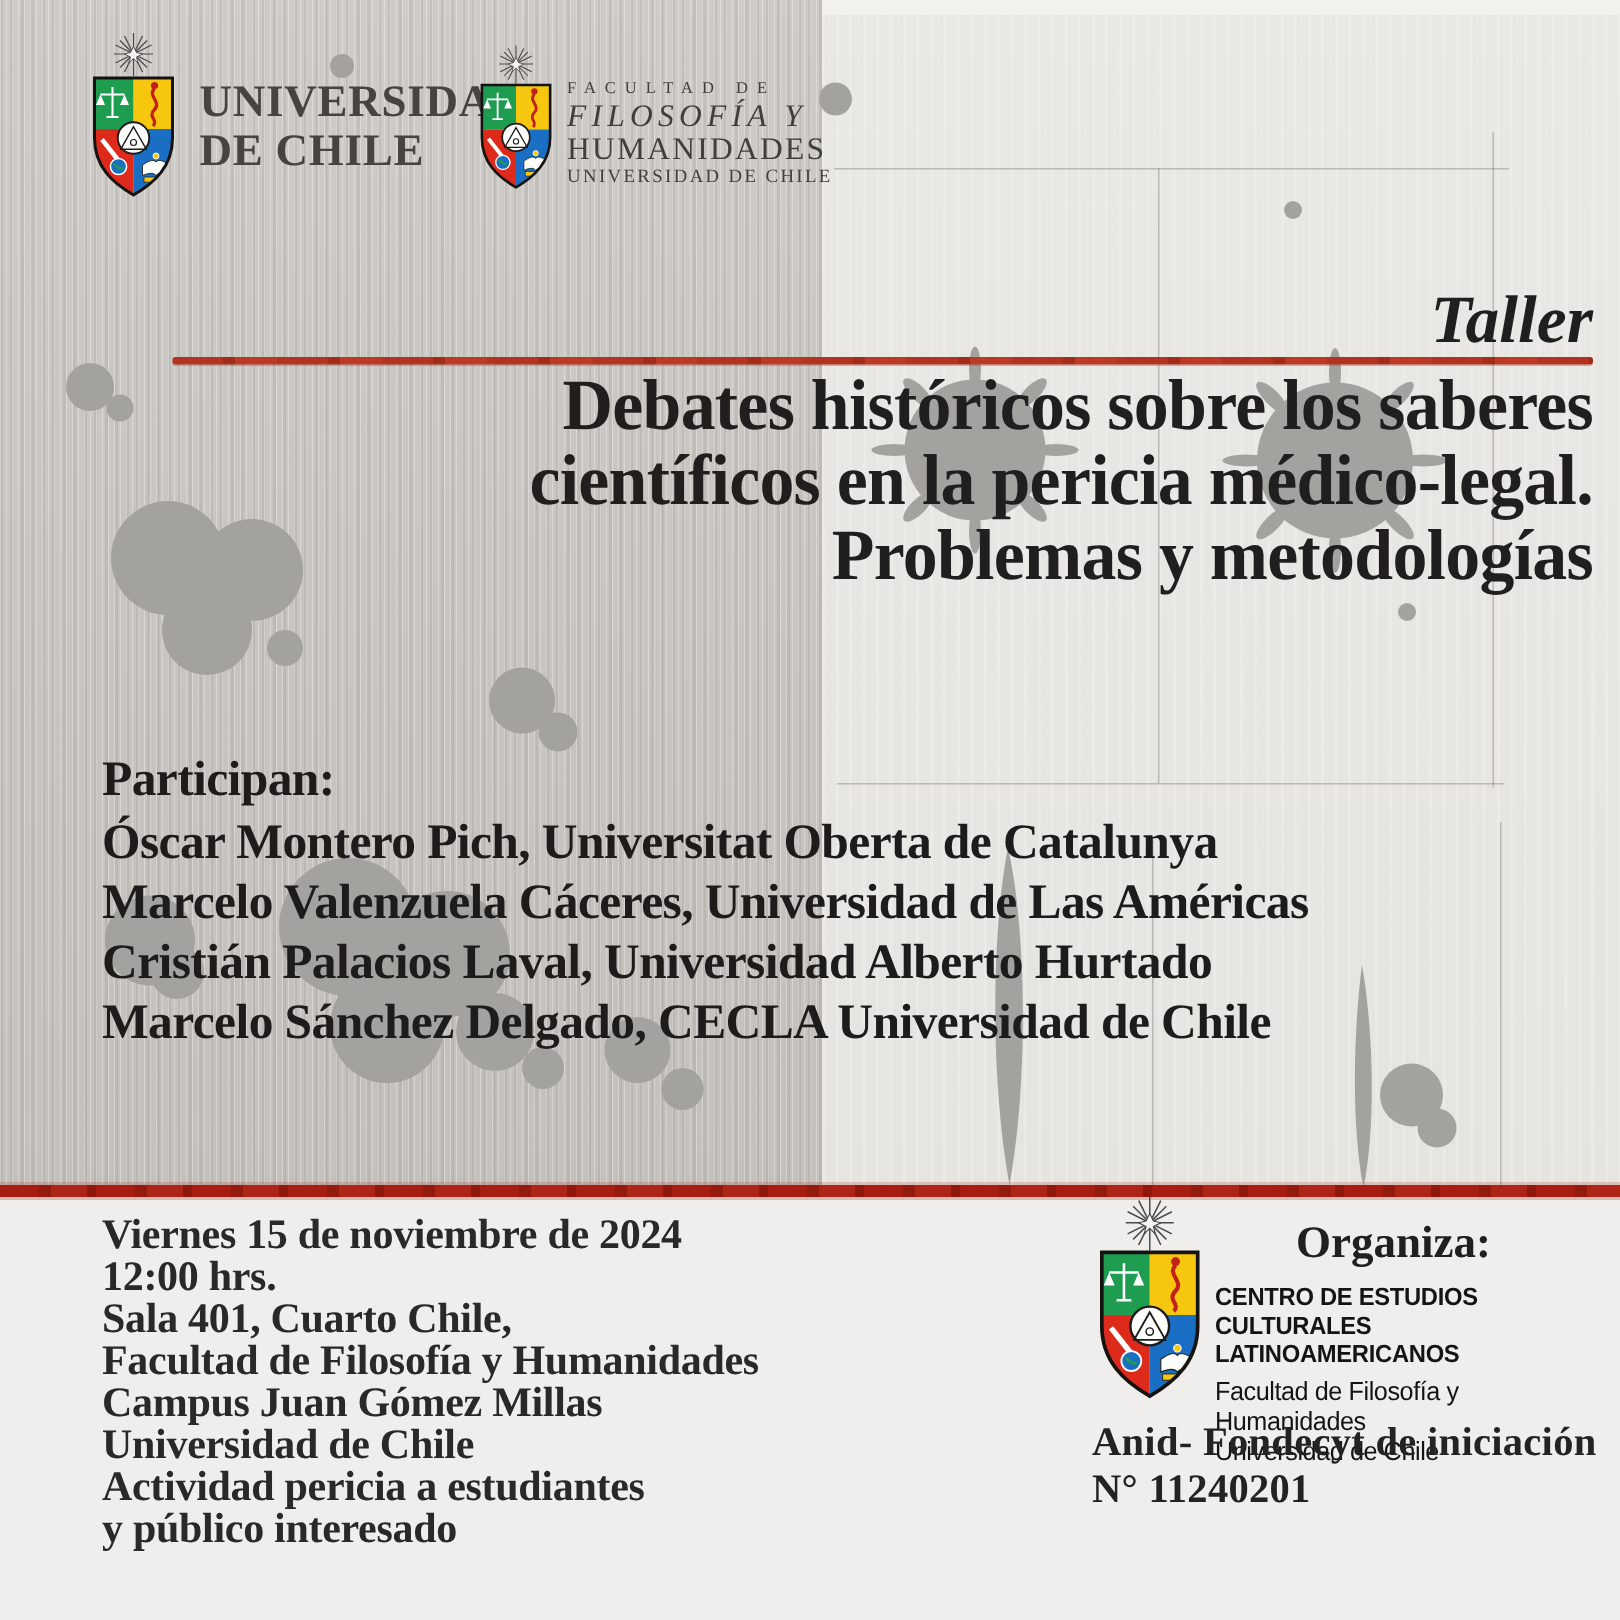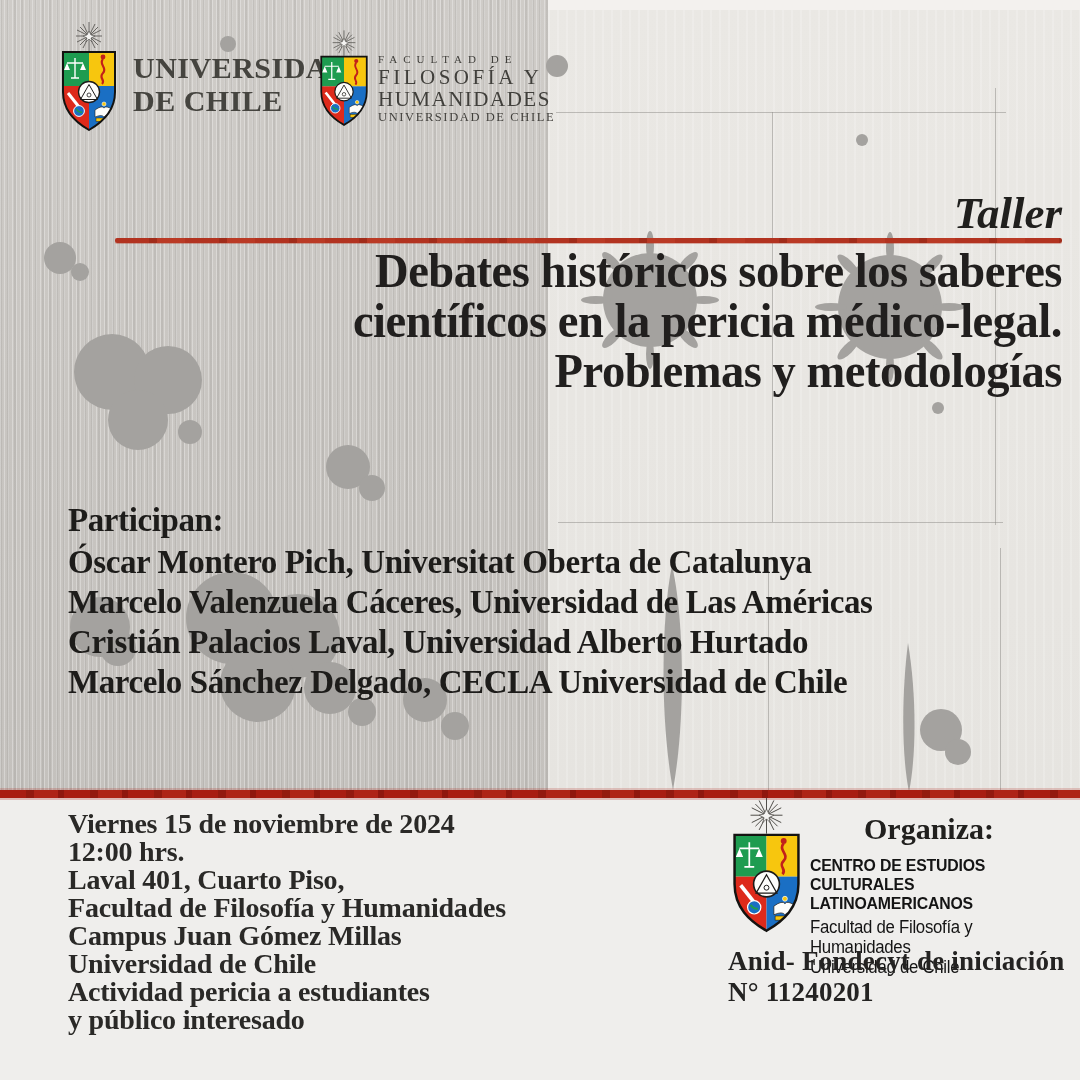--- a/index.html
+++ b/index.html
@@ -45,21 +45,21 @@
   #stains{position:absolute;left:0;top:0;width:1080px;height:1080px;pointer-events:none;}
   
   .shield-svg{position:absolute;}
   .uch-wordmark{
     position:absolute;left:133px;top:51px;color:#45443f;
     font-family:"Liberation Serif",serif;font-weight:bold;font-size:30px;line-height:33px;
     letter-spacing:.5px;
   }
   .fac-text{position:absolute;left:378px;top:52px;color:#403f3b;font-family:"Liberation Serif",serif;}
   .fac-l1{font-size:11px;letter-spacing:6px;line-height:14px;}
-  .fac-l2{font-size:21px;letter-spacing:3.5px;line-height:22px;}
+  .fac-l2{font-size:21px;letter-spacing:3.5px;line-height:22px;font-style:italic;}
   .fac-l3{font-size:21px;letter-spacing:1.5px;line-height:22px;}
   .fac-l4{font-size:12.5px;letter-spacing:1.6px;line-height:15px;}
   
   .kicker{
     position:absolute;right:18px;top:190px;color:#201f1d;
     font-weight:bold;font-size:45px;line-height:46px;font-style:italic;
   }
   .title{
     position:absolute;right:18px;top:246px;text-align:right;color:#211f1e;
     font-weight:bold;font-size:48px;line-height:50px;letter-spacing:-.5px;
@@ -247,21 +247,21 @@
     <div>Marcelo Valenzuela Cáceres, Universidad de Las Américas</div>
     <div>Cristián Palacios Laval, Universidad Alberto Hurtado</div>
     <div>Marcelo Sánchez Delgado, CECLA Universidad de Chile</div>
   </div>
 
   <div class="rule-bottom"></div>
 
   <div class="details">
     <div>Viernes 15 de noviembre de 2024</div>
     <div>12:00 hrs.</div>
-    <div>Laval 401, Cuarto Piso,</div>
+    <div>Sala 401, Cuarto Chile,</div>
     <div>Facultad de Filosofía y Humanidades</div>
     <div>Campus Juan Gómez Millas</div>
     <div>Universidad de Chile</div>
     <div>Actividad pericia a estudiantes</div>
     <div>y público interesado</div>
   </div>
 
   <div class="organiza">Organiza:</div>
   <svg class="shield-svg" style="left:727px;top:798px;width:79px;height:145px">
       <use href="#uch-shield"></use>

